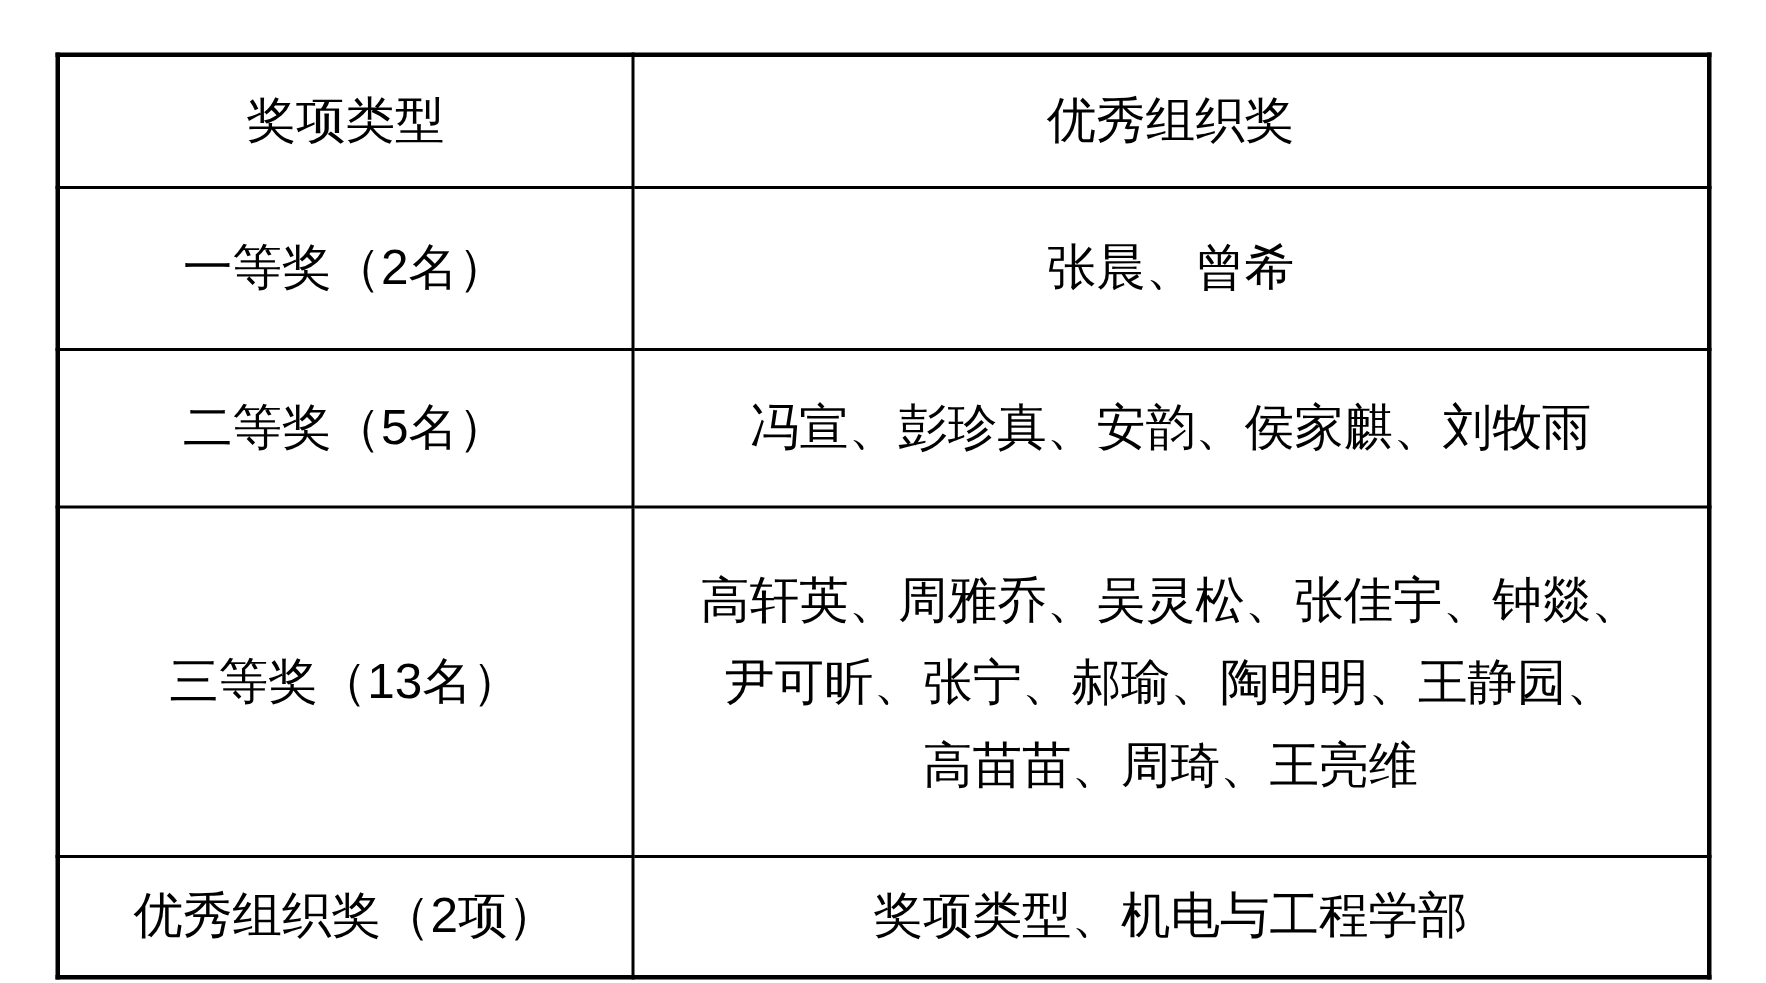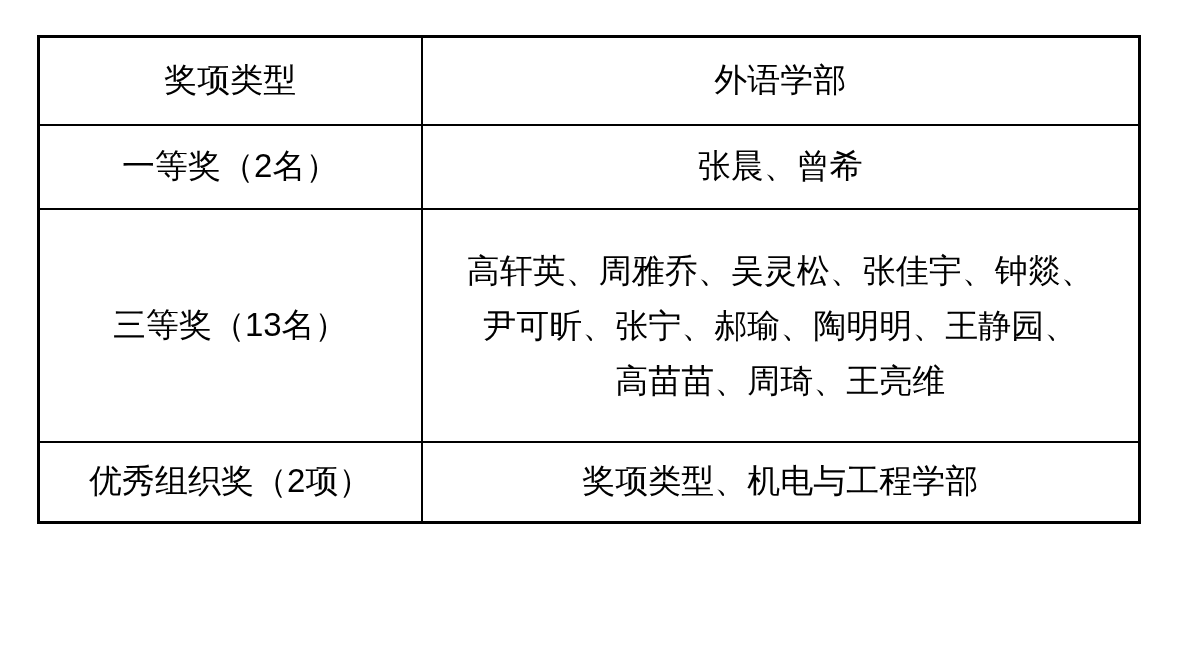--- a/index.html
+++ b/index.html
@@ -31,49 +31,55 @@
     font-size: 33px;
     font-weight: 400;
     color: #000000;
     padding: 0 8px;
     line-height: 1.35;
     overflow: hidden;
   }
   .col-type   { width: 383px; }
   .col-names  { width: 718px; }
   .row-header { height: 88px; }
-  .row-1      { height: 84px; }
+  .row-1      { height: 108px; }
   .row-2      { height: 105px; }
   .row-3      { height: 233px; }
   .row-4      { height: 81px; }
   .row-3 td.names-cell { line-height: 55px; }
   .name-line {
     display: block;
     white-space: nowrap;
   }
 </style>
 </head>
 <body>
 
 <table class="award-table">
   <colgroup>
     <col class="col-type">
     <col class="col-names">
   </colgroup>
   <thead>
     <tr class="row-header">
       <th>奖项类型</th>
-      <th>外语学部</th>
+      <th>优秀组织奖</th>
     </tr>
   </thead>
   <tbody>
     <tr class="row-1">
       <td>一等奖（2名）</td>
       <td class="names-cell">
         <span class="name-line">张晨、曾希</span>
+      </td>
+    </tr>
+    <tr class="row-2">
+      <td>二等奖（5名）</td>
+      <td class="names-cell">
+        <span class="name-line">冯宣、彭珍真、安韵、侯家麒、刘牧雨</span>
       </td>
     </tr>
     <tr class="row-3">
       <td>三等奖（13名）</td>
       <td class="names-cell">
         <span class="name-line">高轩英、周雅乔、吴灵松、张佳宇、钟燚、</span>
         <span class="name-line">尹可昕、张宁、郝瑜、陶明明、王静园、</span>
         <span class="name-line">高苗苗、周琦、王亮维</span>
       </td>
     </tr>

